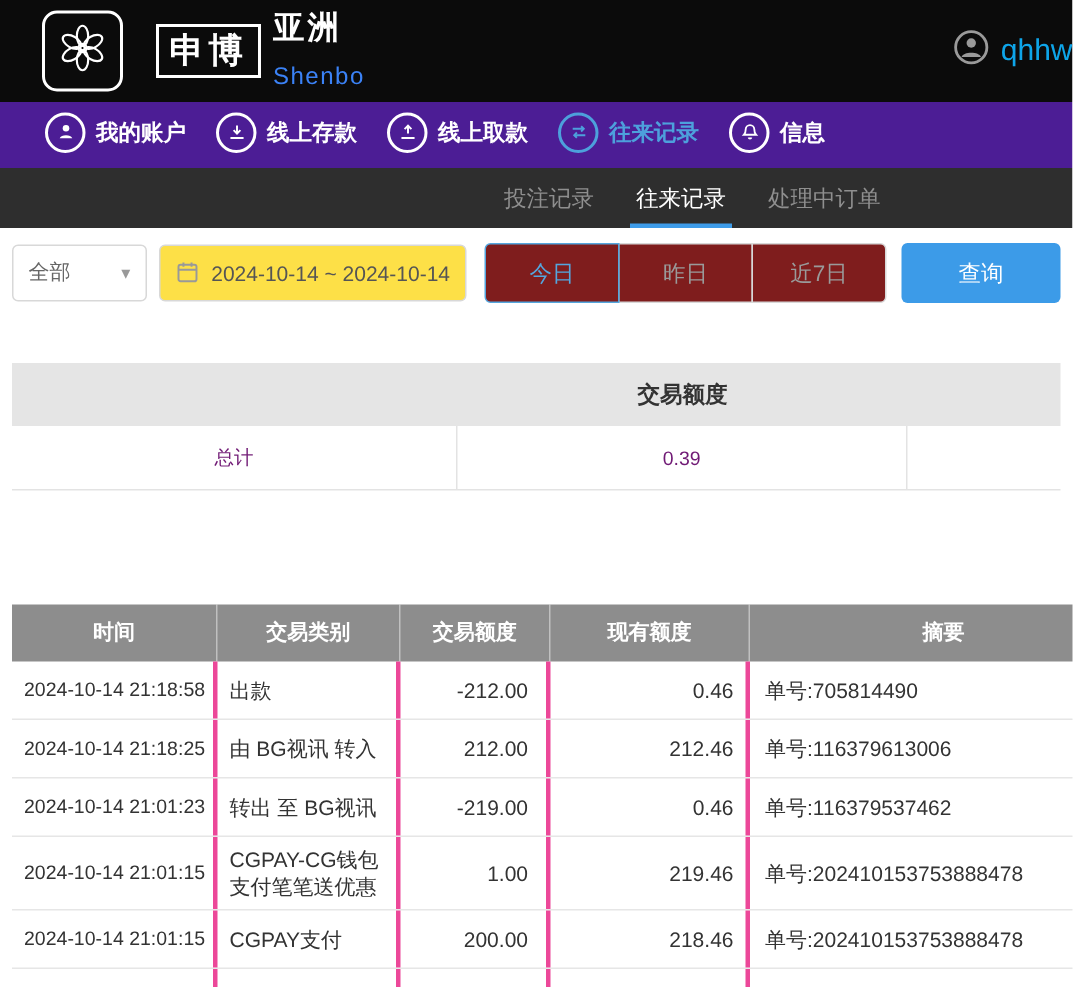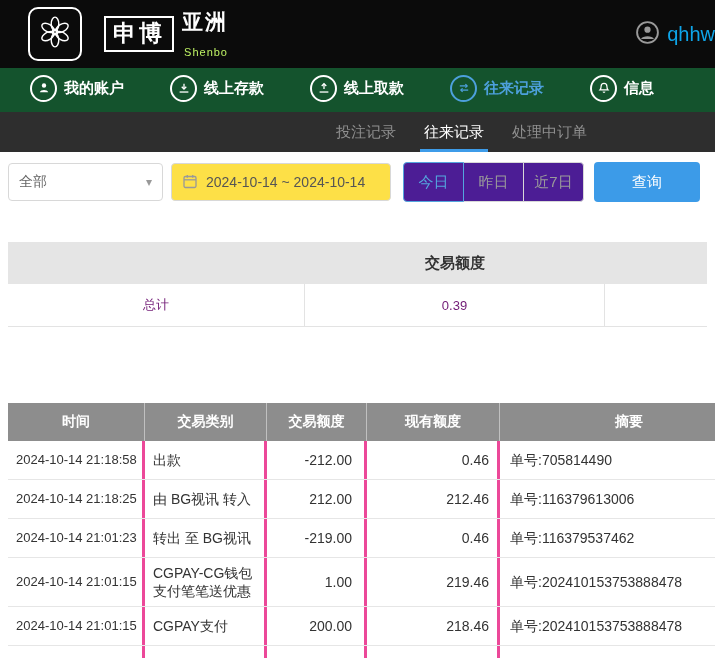--- a/index.html
+++ b/index.html
@@ -5,45 +5,45 @@
   html,body{margin:0;padding:0;overflow:hidden;}
   body{width:715px;height:658px;background:#fff;font-family:"Liberation Sans",sans-serif;}
   .page{width:715px;height:658px;overflow:hidden;position:relative;}
 
   
   .topbar{height:68px;background:#0b0b0b;display:flex;align-items:center;padding:0 0 0 28px;box-sizing:border-box;}
   .logo-flower{width:50px;height:50px;border:2px solid #fff;border-radius:10px;display:flex;align-items:center;justify-content:center;flex:none;cursor:pointer;}
   .logo-box{margin-left:22px;border:2px solid #fff;padding:3px 7px;color:#fff;font-weight:bold;font-size:23px;letter-spacing:3px;line-height:1.1;}
   .logo-region{margin-left:8px;color:#fff;line-height:1;}
   .region-cn{font-size:21px;font-weight:bold;letter-spacing:2px;}
-  .region-en{color:#bef264;font-size:11px;margin-top:15px;letter-spacing:1px;text-align:right;}
+  .region-en{color:#3b82f6;font-size:16px;margin-top:15px;letter-spacing:1px;text-align:right;}
   .spacer{flex:1;}
   .userwrap{display:flex;align-items:center;cursor:pointer;}
   .username{color:#0ea5e9;font-size:20px;margin-left:7px;white-space:nowrap;}
 
   
-  .mainnav{height:40px;background:#14532d;display:flex;align-items:center;gap:46px;padding:0 0 4px 30px;white-space:nowrap;}
+  .mainnav{height:40px;background:#4c1d95;display:flex;align-items:center;gap:20px;padding:0 0 4px 30px;white-space:nowrap;}
   .nav-item{display:flex;align-items:center;gap:7px;color:#fff;font-size:15px;font-weight:bold;cursor:pointer;flex:none;}
   .nav-item.active{color:#4da0dc;}
   .nav-circ{width:23px;height:23px;border:2px solid currentColor;border-radius:50%;display:flex;align-items:center;justify-content:center;flex:none;box-sizing:content-box;}
   .nav-circ svg{stroke:currentColor;}
 
   
   .subnav{height:40px;background:#2e2e2e;display:flex;align-items:stretch;padding-left:322px;box-sizing:border-box;}
   .tab{color:#8f8f8f;font-size:15px;display:flex;align-items:center;padding:0 14px;position:relative;cursor:pointer;white-space:nowrap;}
   .tab.active{color:#fff;}
   .tab.active::after{content:"";position:absolute;left:10px;right:10px;bottom:0;height:3px;background:#3e9ce9;}
 
   
   .filterbar{display:flex;align-items:center;padding:10px 8px;height:40px;}
   .sel{width:155px;height:38px;border:1px solid #d8d8d8;border-radius:4px;display:flex;align-items:center;justify-content:space-between;padding:0 10px;box-sizing:border-box;color:#666;font-size:14px;cursor:pointer;background:#fff;}
   .chev{color:#999;font-size:12px;}
   .datebox{margin-left:8px;width:220px;height:38px;border:1px solid #d8d8d8;border-radius:4px;display:flex;align-items:center;gap:8px;padding:0 10px;box-sizing:border-box;color:#555;font-size:14px;cursor:pointer;background:#fde047;white-space:nowrap;}
   .qgroup{display:flex;margin-left:12px;}
-  .qbtn{width:61px;height:40px;background:#4c1d95;border:1px solid #d8d8d8;color:#9a9a9a;font-size:15px;display:flex;align-items:center;justify-content:center;margin-left:-1px;cursor:pointer;box-sizing:border-box;font-family:inherit;}
+  .qbtn{width:90px;height:40px;background:#7f1d1d;border:1px solid #d8d8d8;color:#9a9a9a;font-size:15px;display:flex;align-items:center;justify-content:center;margin-left:-1px;cursor:pointer;box-sizing:border-box;font-family:inherit;}
   .qbtn:first-child{margin-left:0;border-radius:4px 0 0 4px;}
   .qbtn:last-child{border-radius:0 4px 4px 0;}
   .qbtn.active{color:#54a6de;border-color:#54a6de;position:relative;z-index:1;}
   .searchbtn{margin-left:10px;width:106px;height:40px;background:#3c9be8;color:#fff;font-size:15px;border:none;border-radius:4px;flex:none;cursor:pointer;font-family:inherit;}
 
   
   .summary{margin:30px 8px 0 8px;}
   .sum-head{height:42px;background:#e5e5e5;display:grid;grid-template-columns:297px 300px 1fr;align-items:center;}
   .sum-head .h{text-align:center;font-size:15px;color:#333;font-weight:bold;}
   .sum-row{height:42px;display:grid;grid-template-columns:297px 300px 1fr;border-bottom:1px solid #e3e3e3;}

